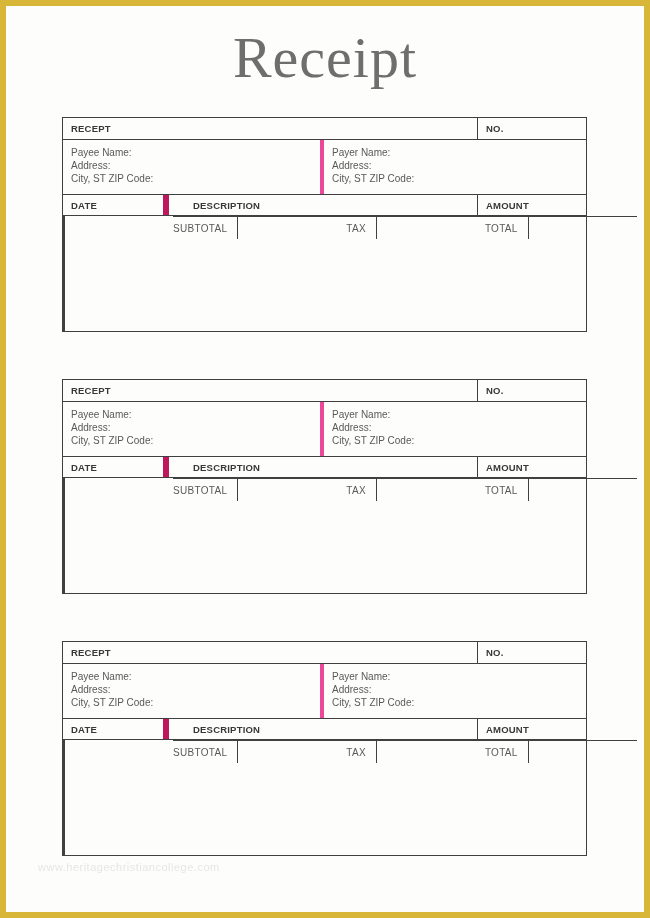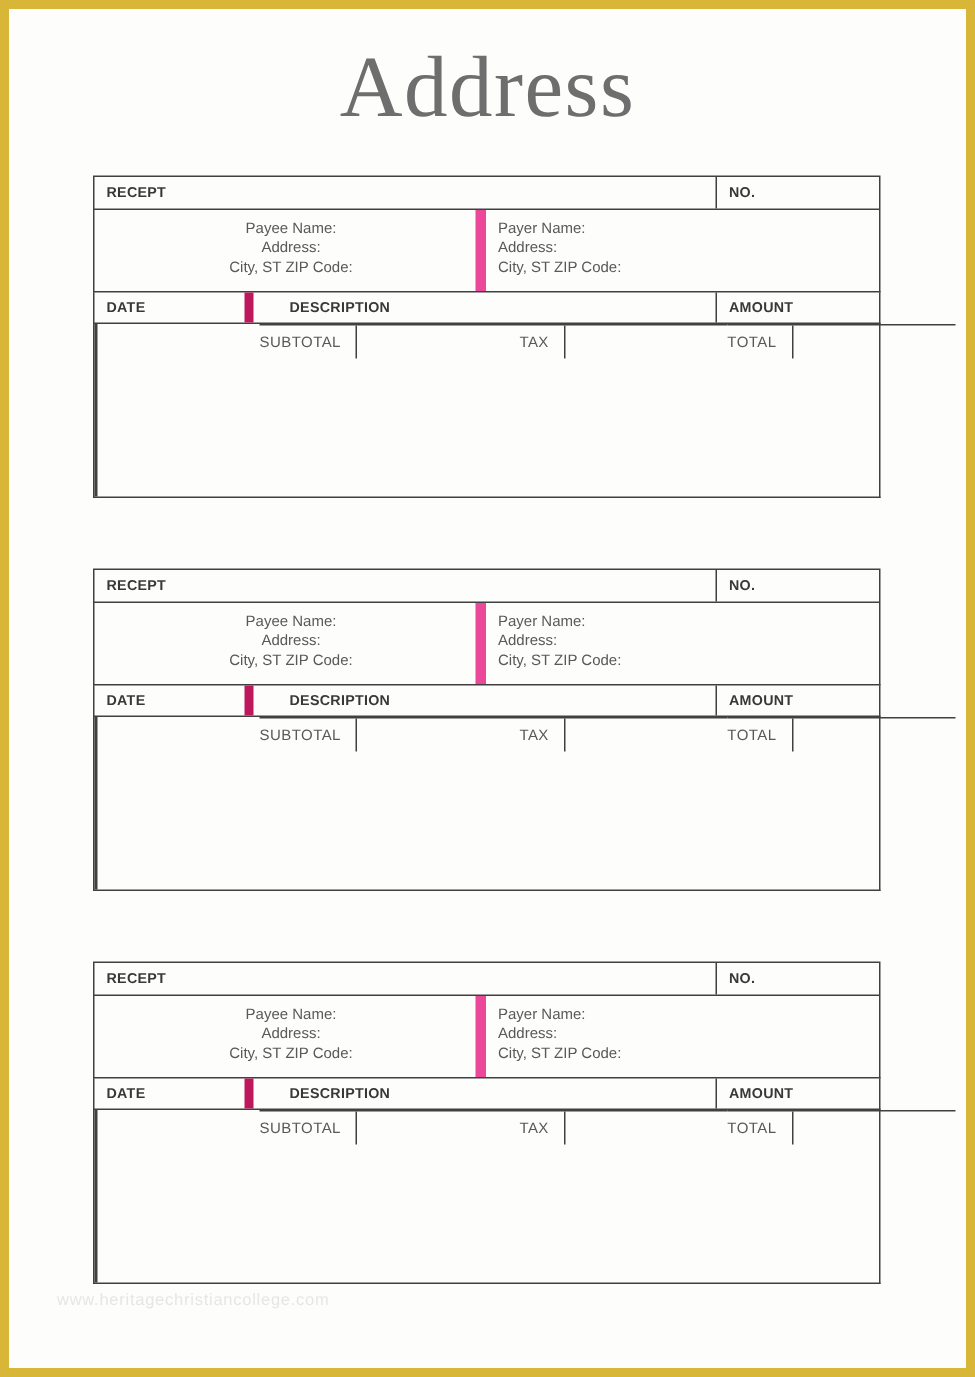--- a/index.html
+++ b/index.html
@@ -46,21 +46,21 @@
   .r-title { flex:1; padding-left:8px; }
   .r-no { width:109px; border-left:1px solid #404040; padding-left:8px;margin-left:36px; }
 
   .r-parties { height:55px; }
   .party {
     font-size:10px;
     color:#595959;
     line-height:13px;
     padding:6px 0 0 8px;
   }
-  .party.payee { width:261px; border-right:7px solid #ec4899;text-align:center; }
+  .party.payee { width:261px; border-right:4px solid #ec4899; }
   .party.payer { flex:1; }
 
   .r-cols { height:21px; }
   .col-date { width:100px; padding-left:8px;text-align:right; }
   .col-desc { flex:1; border-left:6px solid #be185d; border-right:1px solid #404040; padding-left:24px; }
   .col-amt { width:108px; padding-left:8px; }
 
   .r-body {
     display:flex;
     height:116px;
@@ -88,21 +88,21 @@
     font-size:11px;
     color:#e6e6e6;
     letter-spacing:0.5px;
   }
 </style>
 </head>
 <body>
 
 <div class="page">
 
-  <div class="doc-title">Address</div>
+  <div class="doc-title">Receipt</div>
 
   <section class="receipt" style="top:111px">
     <div class="r-row r-head">
       <div class="cell r-title bold-label">RECEPT</div>
       <div class="cell r-no bold-label">NO.</div>
     </div>
     <div class="r-row r-parties">
       <div class="party payee">
         <div>Payee Name:</div>
         <div>Address:</div>

